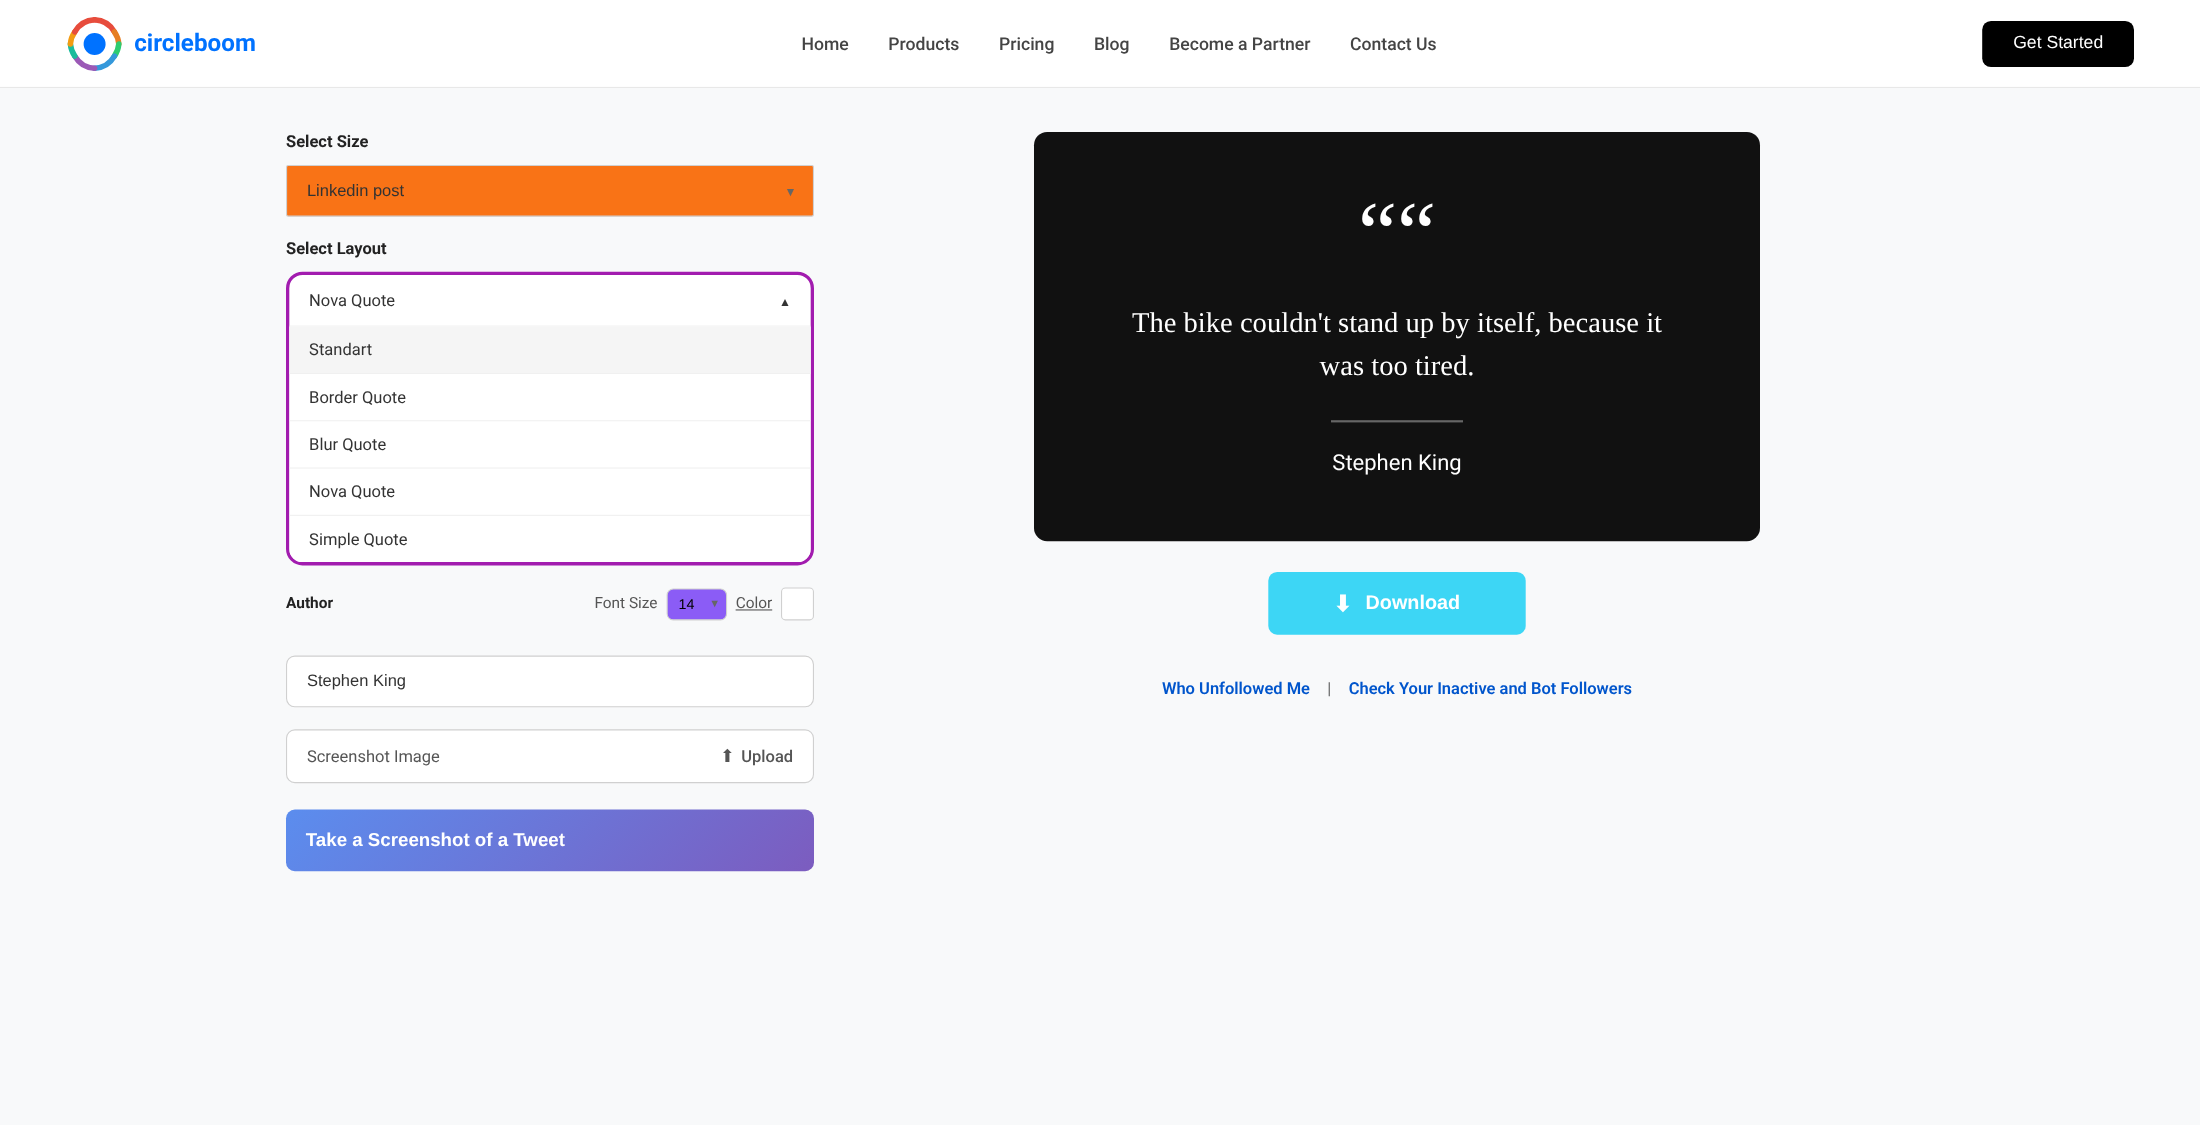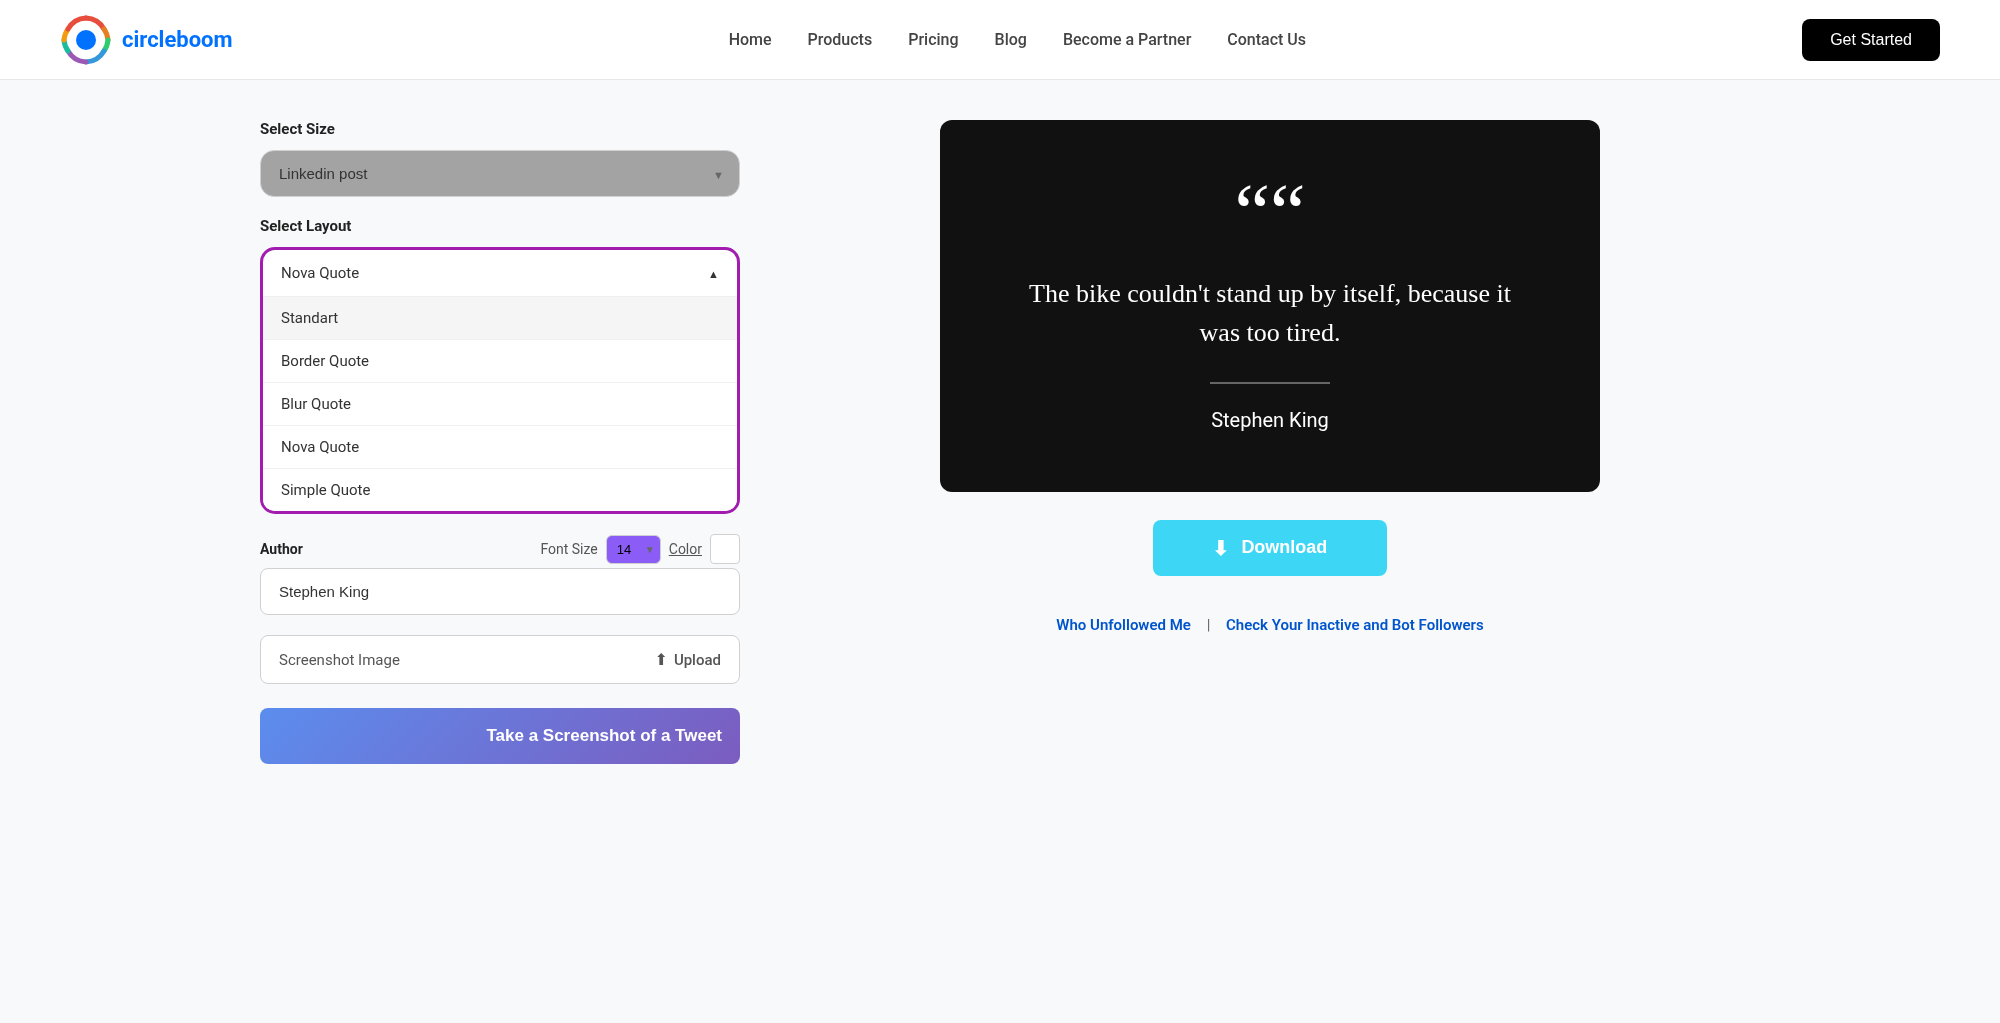--- a/index.html
+++ b/index.html
@@ -77,24 +77,24 @@
       margin-bottom: 12px;
     }
     .select-wrapper {
       position: relative;
       margin-bottom: 20px;
     }
     .select-box {
       width: 100%;
       padding: 14px 18px;
       border: 1.5px solid #d0d0d0;
-      border-radius: 14px;
+      border-radius: 2px;
       font-size: 15px;
       color: #333;
-      background: #a3a3a3;
+      background: #f97316;
       appearance: none;
       cursor: pointer;
       outline: none;
     }
     .select-arrow {
       position: absolute;
       right: 16px;
       top: 50%;
       transform: translateY(-50%);
       pointer-events: none;
@@ -133,21 +133,21 @@
     .layout-option:last-child { border-bottom: none; }
     .layout-option.highlighted {
       background: #f5f5f5;
     }
 
     
     .author-row {
       display: flex;
       align-items: center;
       gap: 12px;
-      margin-bottom: 4px;
+      margin-bottom: 32px;
     }
     .author-label {
       font-size: 14px;
       font-weight: 700;
       color: #222;
       flex: 1;
     }
     .font-size-label {
       font-size: 14px;
       color: #555;
@@ -227,21 +227,21 @@
     .screenshot-btn {
       width: 100%;
       padding: 18px;
       background: linear-gradient(135deg, #5b8dee, #7c5cbf);
       color: #fff;
       border: none;
       border-radius: 8px;
       font-size: 17px;
       font-weight: 600;
       cursor: pointer;
-      text-align: right;
+      text-align: left;
     }
 
     
     .right-panel {
       flex: 1;
       display: flex;
       flex-direction: column;
       align-items: center;
     }
 

